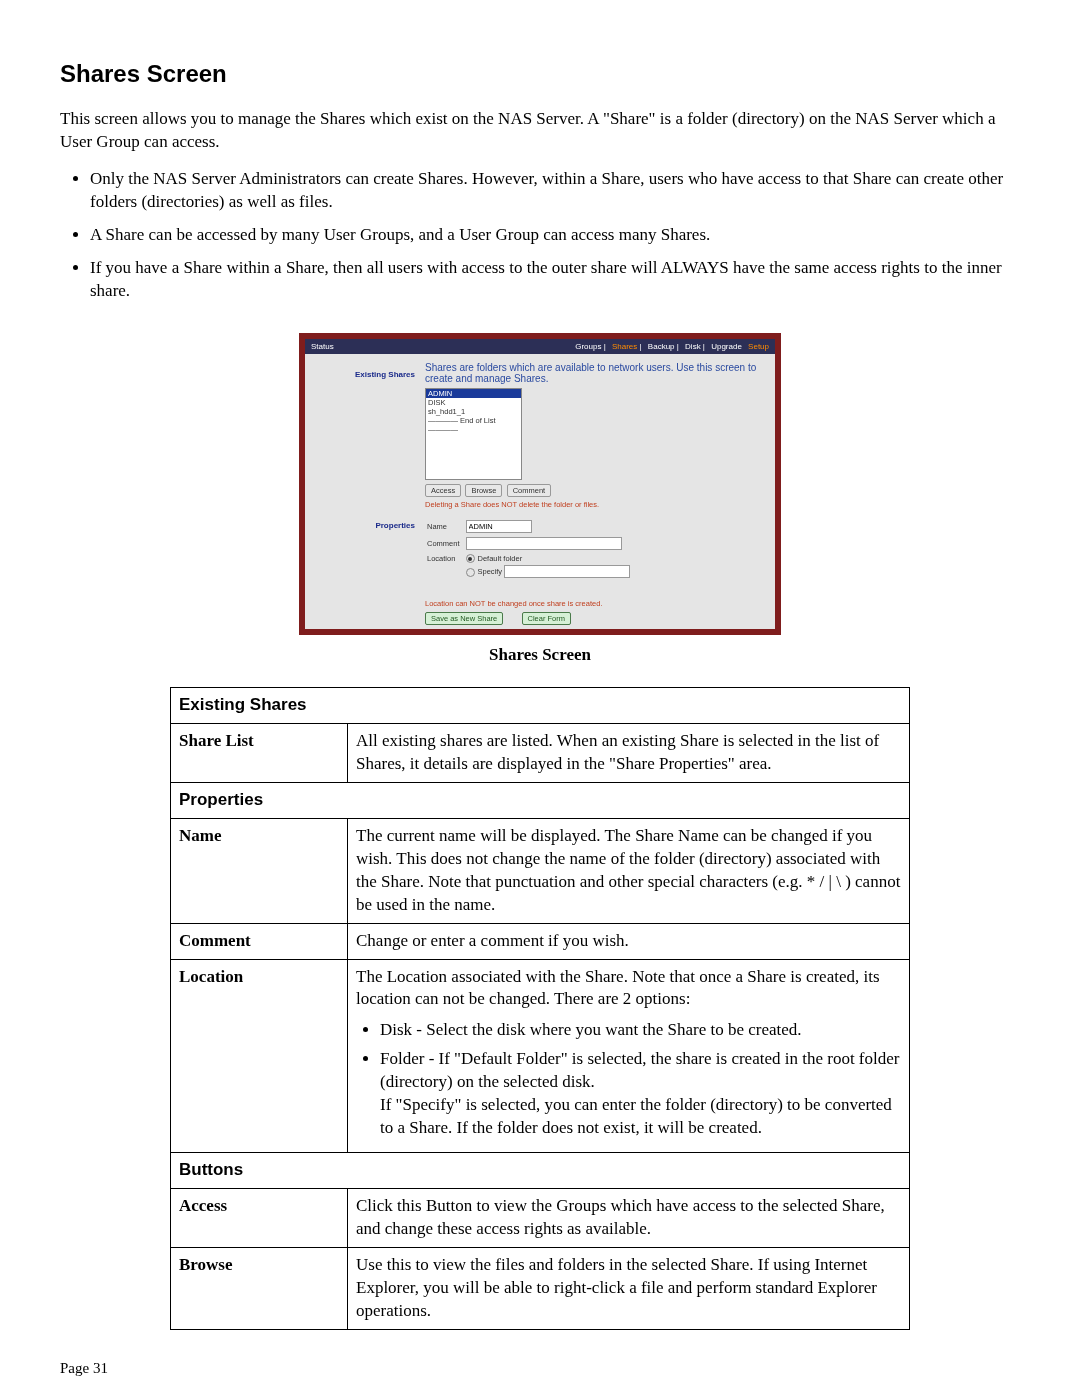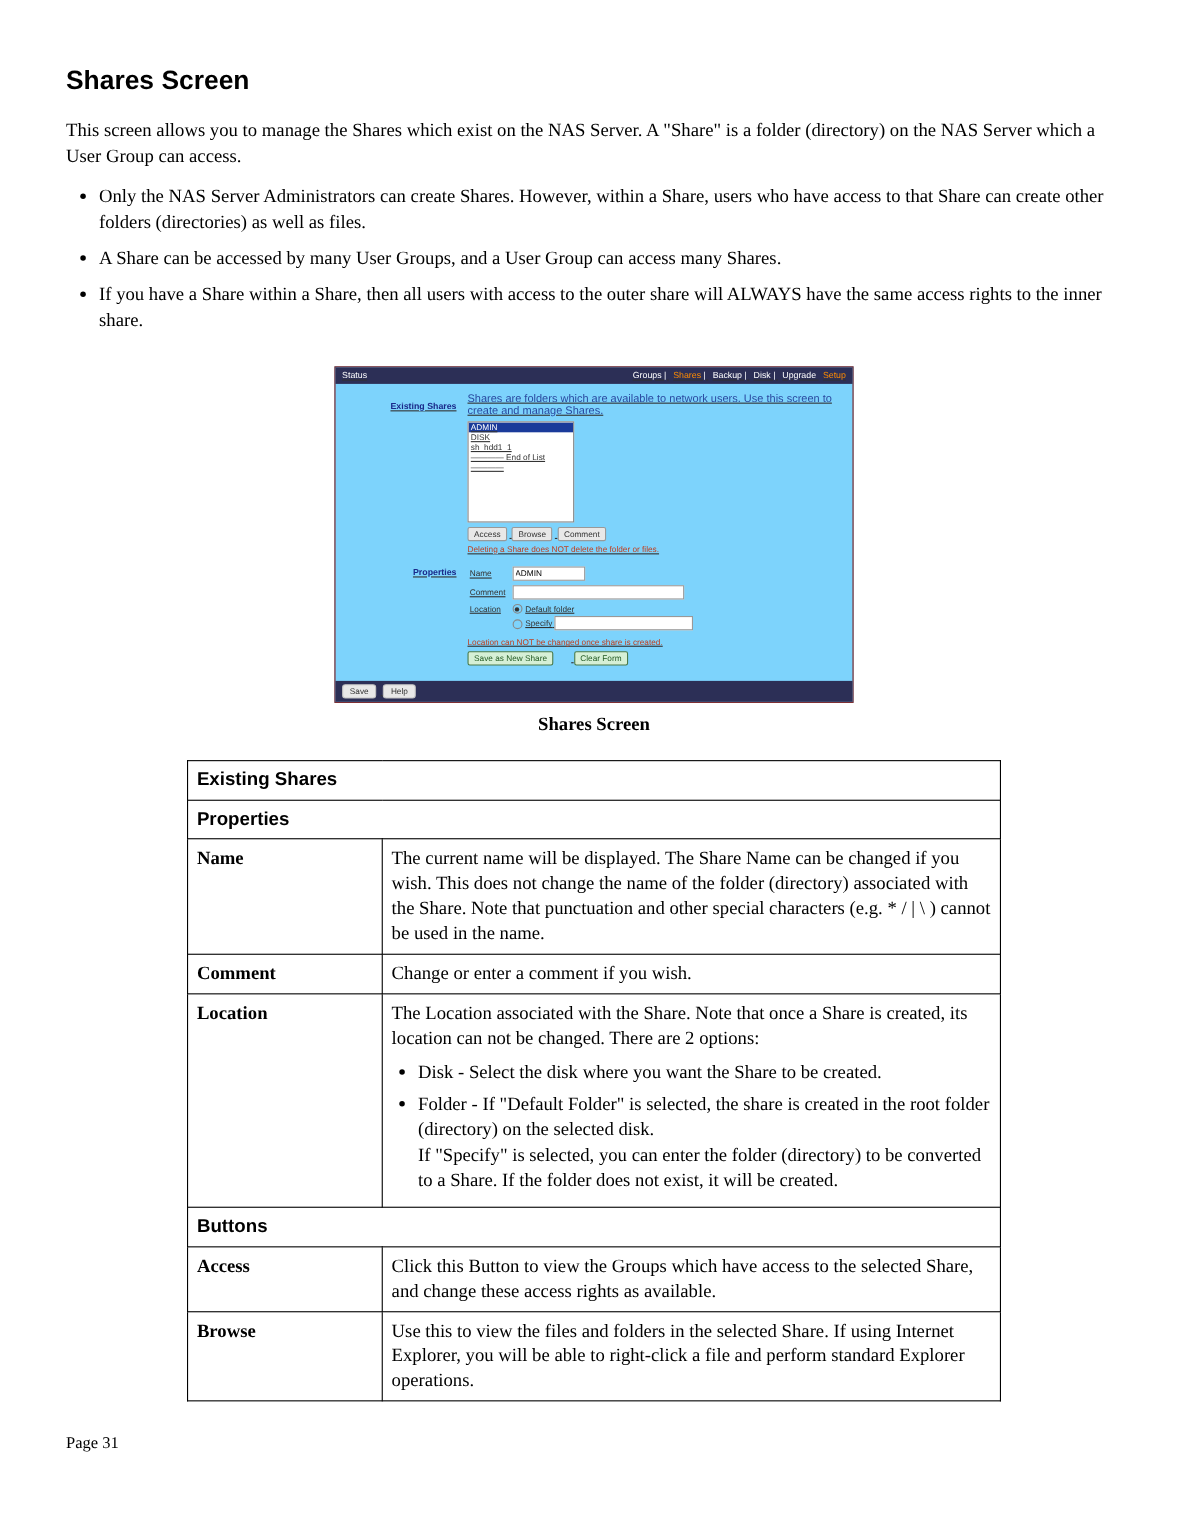--- a/index.html
+++ b/index.html
@@ -28,26 +28,25 @@
   }
   ul.bullets li {
     margin-bottom: 10px;
     line-height: 1.35;
   }
 
   
   .fig {
     width: 470px;
     margin: 0 auto 10px auto;
-    border: 1px solid #7f1d1d;
+    border: 6px solid #7f1d1d;
     font-family: Arial, Helvetica, sans-serif;
     font-size: 8px;
     color: #333;
-    background: #7dd3fc;
-    text-decoration: underline;
+    background: #e5e5e5;
   }
   .fig .topbar {
     background: #2c2f56;
     color: #fff;
     display: flex;
     justify-content: space-between;
     align-items: center;
     padding: 3px 6px;
     font-size: 8px;
   }
@@ -94,21 +93,21 @@
     border-radius: 2px;
     margin-right: 2px;
     margin-top: 4px;
   }
   .fig .warn { color: #c04020; font-size: 7.5px; margin-top: 3px; }
   .fig table.prop { font-size: 7.5px; color: #333; margin-top: 8px; }
   .fig table.prop td { padding: 1px 4px 1px 0; vertical-align: middle; }
   .fig input.t { border: 1px solid #999; height: 11px; font-size: 7.5px; padding: 0 2px; }
   .fig .radio { display:inline-block; width:7px; height:7px; border:1px solid #888; border-radius:50%; vertical-align:middle; margin-right:3px; position:relative; }
   .fig .radio.sel::after { content:""; position:absolute; left:1.5px; top:1.5px; width:4px; height:4px; background:#333; border-radius:50%; }
-  .fig .locnote { color:#c04020; font-size:7.5px; margin-top:3px; }
+  .fig .locnote { color:#c04020; font-size:7.5px; margin-top:18px; }
   .fig .greenbtn {
     display:inline-block;
     border:1px solid #4a7a4a;
     background:#d6f0d6;
     color:#235a23;
     font-size:7.5px;
     padding:1px 5px;
     border-radius:2px;
     margin-top:4px;
     margin-right:16px;
@@ -229,33 +228,33 @@
             <div style="margin-top:2px"><span class="radio"></span><span>Specify</span> <input class="t" style="width: 120px;"></div>
           </td>
         </tr>
       </tbody>
         </table>
       <div class="locnote">Location can NOT be changed once share is created.</div>
       <span class="greenbtn">Save as New Share</span>
       <span class="greenbtn">Clear Form</span>
     </div>
   </div>
-  <div class="bottombar">
-    <span class="pill">Save</span>
-    <span class="pill">Help</span>
-  </div>
 </div>
 
 <div class="caption">Shares Screen</div>
 
 <table class="dt">
   <tbody>
       <tr>
         <td class="section" colspan="2">Existing Shares</td>
       </tr>
+  <tr>
+    <td class="label">Share List</td>
+    <td>All existing shares are listed. When an existing Share is selected in the list of Shares, it details are displayed in the "Share Properties" area.</td>
+  </tr>
   <tr>
         <td class="section" colspan="2">Properties</td>
       </tr>
   <tr>
     <td class="label">Name</td>
     <td>The current name will be displayed. The Share Name can be changed if you wish. This does not change the name of the folder (directory) associated with the Share. Note that punctuation and other special characters (e.g. * / | \ ) cannot be used in the name.</td>
   </tr>
   <tr>
     <td class="label">Comment</td>
     <td>Change or enter a comment if you wish.</td>

